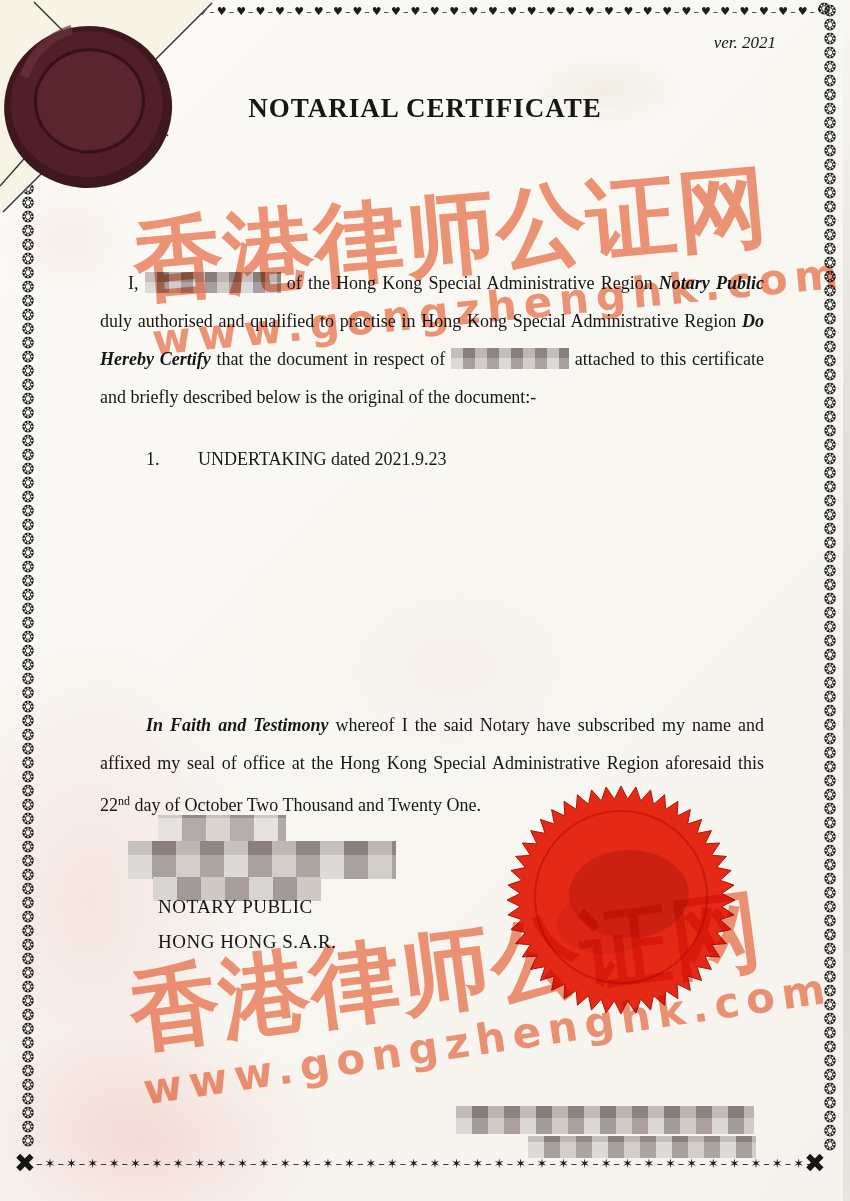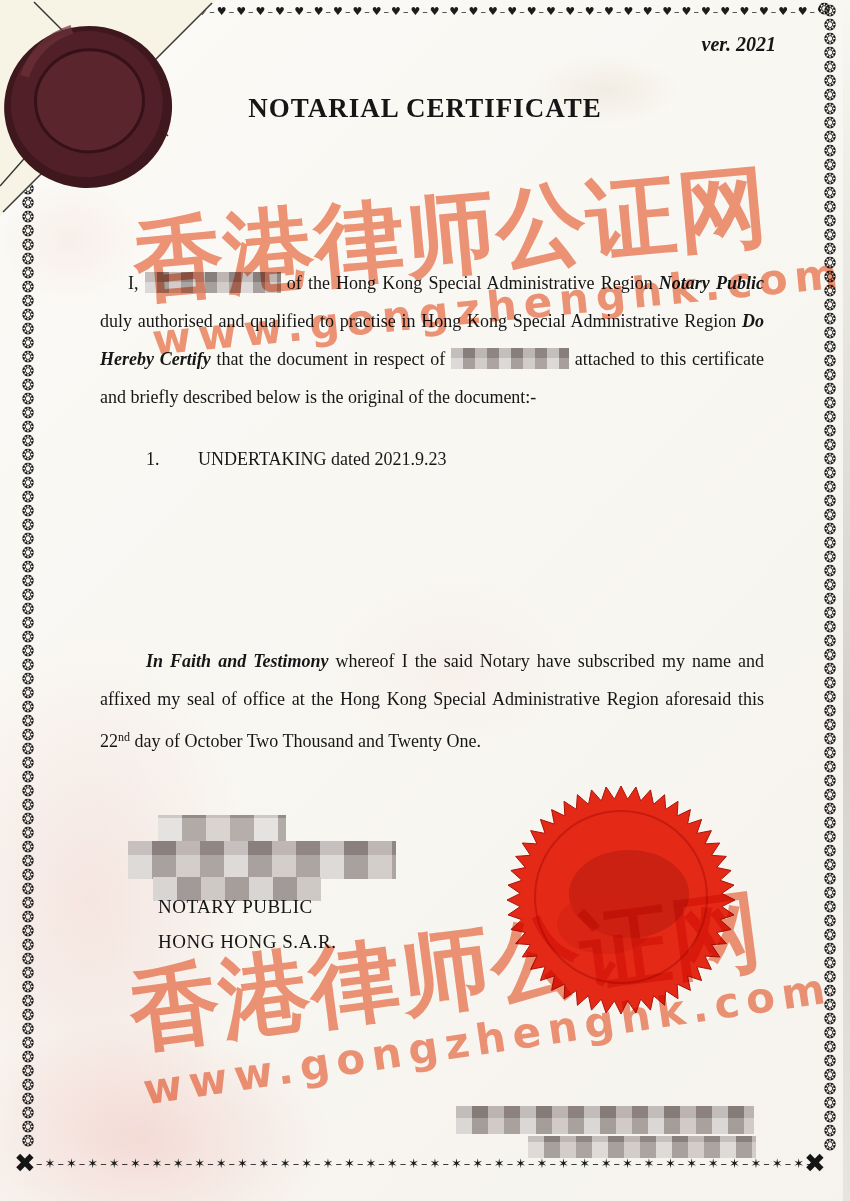--- a/index.html
+++ b/index.html
@@ -25,27 +25,27 @@
   .b-bottom{left:36px;top:1152px;width:776px;height:26px;font-size:13px;letter-spacing:2px;white-space:nowrap;line-height:24px;}
   .b-left{left:18px;top:168px;width:20px;height:985px;font-size:15px;line-height:14px;word-break:break-all;text-align:center;}
   .b-right{left:820px;top:4px;width:20px;height:1150px;font-size:15px;line-height:14px;word-break:break-all;text-align:center;}
   .knot{position:absolute;color:#151515;font-family:"DejaVu Sans",sans-serif;pointer-events:none;}
   .knot.bl{left:14px;top:1148px;font-size:26px;}
   .knot.br{left:804px;top:1148px;font-size:26px;}
   .knot.tr{left:818px;top:0px;font-size:15px;}
   
   .corner{position:absolute;left:0;top:0;pointer-events:none;}
   
-  .ver{position:absolute;right:74px;top:33px;font-size:20px;font-style:italic;font-weight:bold;}
+  .ver{position:absolute;right:74px;top:33px;font-size:17px;font-style:italic;font-weight:normal;}
   .title{position:absolute;left:0;top:93px;width:100%;text-align:center;font-size:27px;font-weight:bold;letter-spacing:1px;}
   .salutation{position:absolute;left:100px;top:180px;font-size:21px;}
   .para{position:absolute;left:100px;width:664px;font-size:18px;line-height:38px;text-align:justify;}
   .p1{top:246px;text-indent:28px;}
   .p2{top:530px;text-indent:52px;}
-  .p3{top:624px;text-indent:46px;}
+  .p3{top:688px;text-indent:46px;}
   .bi{font-weight:bold;font-style:italic;}
   .list-row{position:absolute;left:146px;top:449px;font-size:18px;}
   .list-row .num{display:inline-block;min-width:52px;}
   sup{font-size:12px;vertical-align:6px;}
   .sig-label{position:absolute;left:158px;font-size:19px;letter-spacing:.5px;}
   .sl1{top:896px;} .sl2{top:931px;}
   
   .mosaic{position:absolute;pointer-events:none;background-color:#ada4a0;
     background-image:
       repeating-linear-gradient(90deg,rgba(255,255,255,.42) 0 var(--c),rgba(90,80,78,.28) var(--c) calc(var(--c)*2),rgba(225,219,215,.5) calc(var(--c)*2) calc(var(--c)*3),rgba(120,108,105,.32) calc(var(--c)*3) calc(var(--c)*4)),

